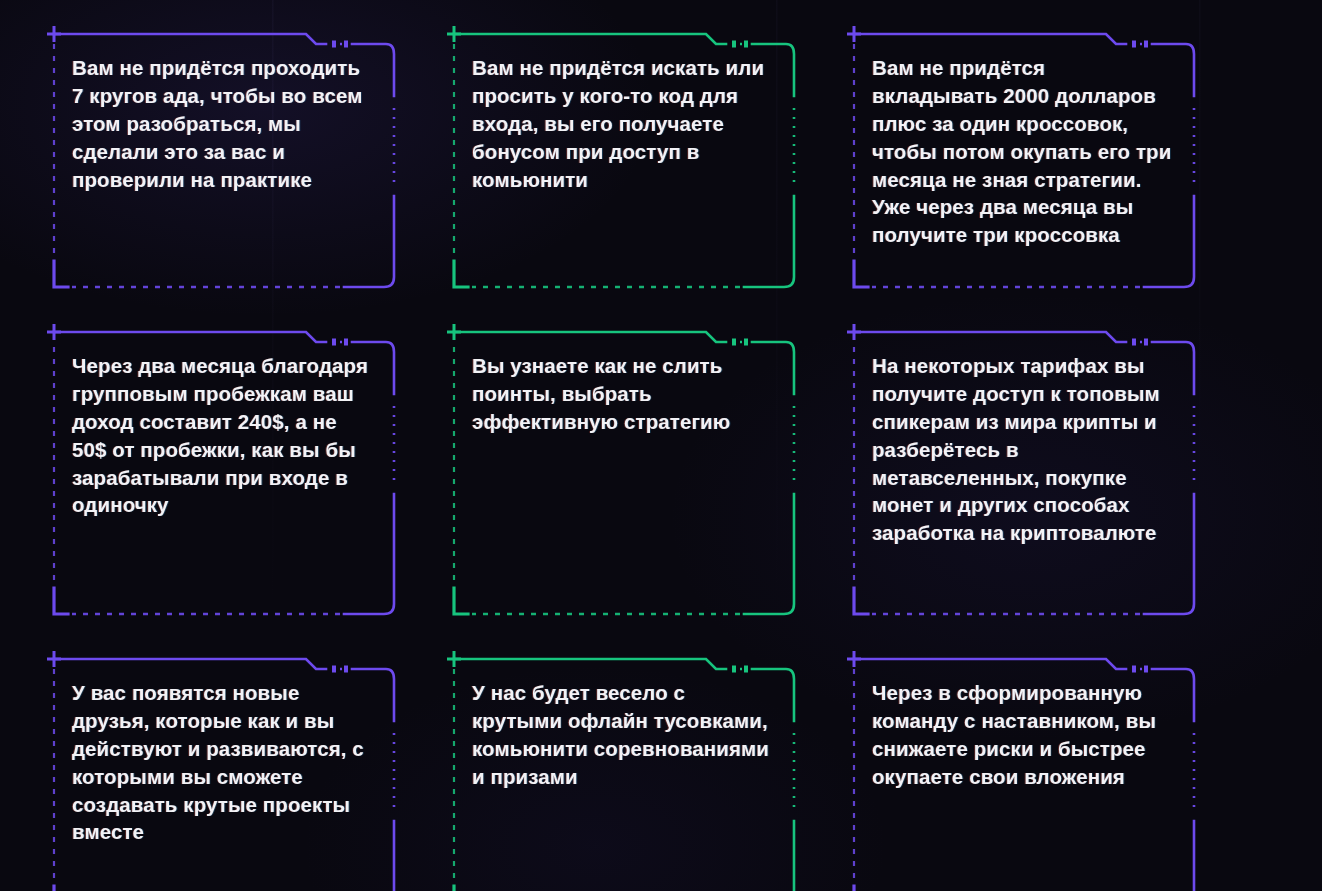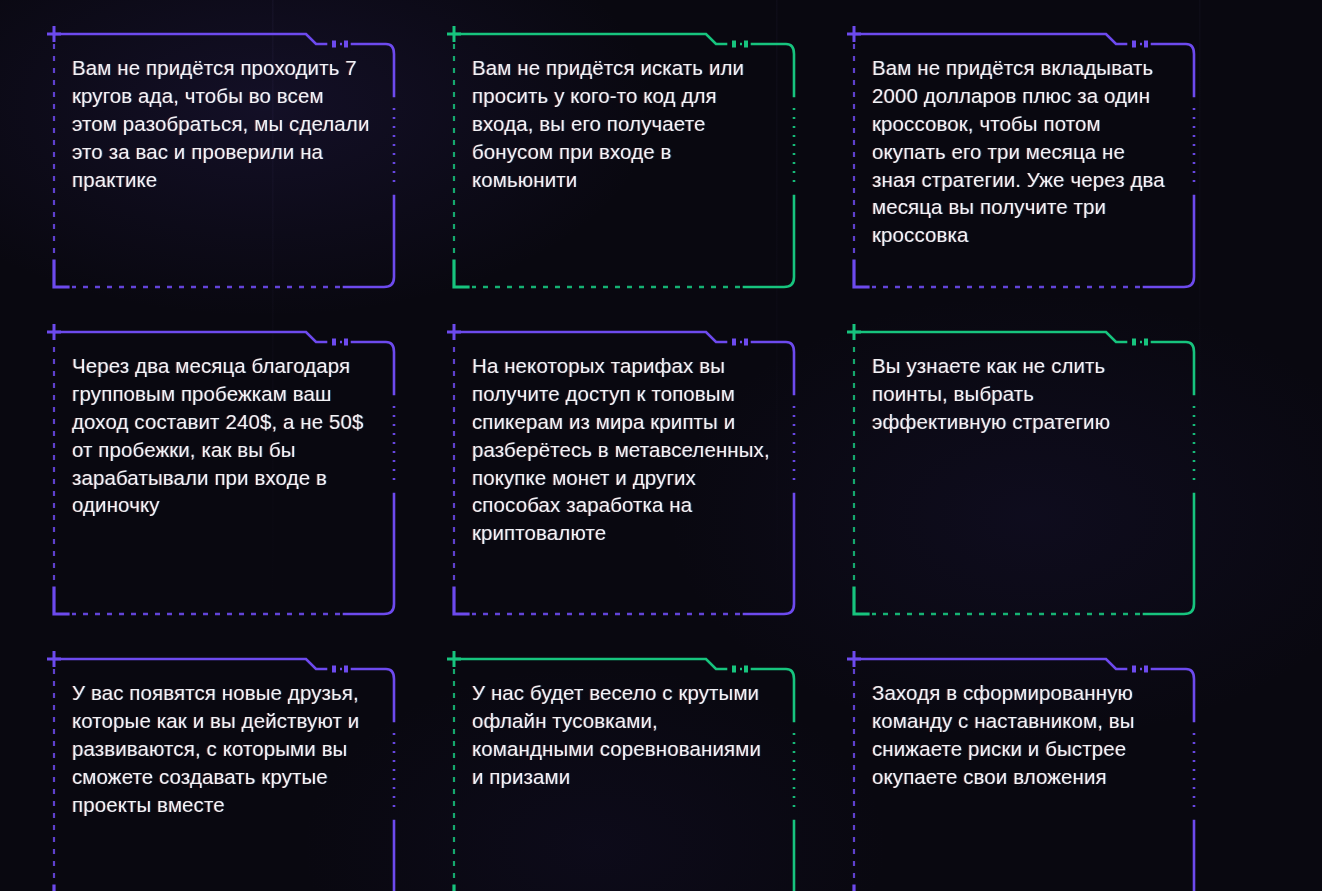--- a/index.html
+++ b/index.html
@@ -64,20 +64,21 @@
 
   .card-text {
     position: relative;
     z-index: 3;
     color: #f2f2f6;
     font-size: 20.5px;
     line-height: 1.36;
     letter-spacing: 0.1px;
     white-space: pre-line;
     text-shadow: -0.9px 0 0 rgba(255,110,90,0.30), 0.9px 0 0 rgba(70,190,255,0.26);
+    font-weight: bold;
   }
 
   
   .frame {
     position: absolute;
     inset: 0;
     z-index: 1;
     overflow: visible;
   }
 
@@ -129,21 +130,21 @@
         <path d="M 308 22 L 342 22 Q 350 22 350 32 L 350 74" fill="none" stroke="#17c47e" stroke-width="2.6" stroke-linecap="square"></path>
         <path d="M 350 86 L 350 162" fill="none" stroke="#17c47e" stroke-width="2.6" stroke-dasharray="2 7" stroke-linecap="butt" opacity="0.95"></path>
         <path d="M 350 174 L 350 255 Q 350 265 340 265 L 300 265" fill="none" stroke="#17c47e" stroke-width="2.6" stroke-linecap="square"></path>
         <path d="M 296 265 L 28 265" fill="none" stroke="#17c47e" stroke-width="2.4" stroke-dasharray="5 7" stroke-linecap="butt" opacity="0.9"></path>
         <path d="M 24 265 L 10 265 L 10 239" fill="none" stroke="#17c47e" stroke-width="3.2" stroke-linecap="square"></path>
         <path d="M 10 231 L 10 20" fill="none" stroke="#17c47e" stroke-width="2.2" stroke-dasharray="5 7" stroke-linecap="butt" opacity="0.85"></path>
         <path d="M 10 4 L 10 20" fill="none" stroke="#17c47e" stroke-width="3" stroke-linecap="butt"></path>
         <path d="M 3 12 L 17 12" fill="none" stroke="#17c47e" stroke-width="3" stroke-linecap="butt"></path>
       </svg>
     <div class="card-inner">
-      <div class="card-text">Вам не придётся искать или просить у кого-то код для входа, вы его получаете бонусом при входе в комьюнити</div>
+      <div class="card-text">Вам не придётся искать или просить у кого-то код для входа, вы его получаете бонусом при доступ в комьюнити</div>
     </div>
   </div>
 
   <div class="card">
     <svg class="frame" viewBox="0 0 358 273" preserveAspectRatio="none">
         <path d="M 10 12 L 262 12 L 272 22 L 282 22" fill="none" stroke="#6d4aee" stroke-width="2.6" stroke-linecap="square"></path>
         <path d="M 288 22 L 292 22" fill="none" stroke="#6d4aee" stroke-width="7" stroke-linecap="butt"></path>
         <path d="M 300 22 L 304 22" fill="none" stroke="#6d4aee" stroke-width="7" stroke-linecap="butt"></path>
         <path d="M 296 22 L 298 22" fill="none" stroke="#6d4aee" stroke-width="2.6"></path>
         <path d="M 308 22 L 342 22 Q 350 22 350 32 L 350 74" fill="none" stroke="#6d4aee" stroke-width="2.6" stroke-linecap="square"></path>
@@ -170,40 +171,20 @@
         <path d="M 350 86 L 350 162" fill="none" stroke="#6d4aee" stroke-width="2.6" stroke-dasharray="2 7" stroke-linecap="butt" opacity="0.95"></path>
         <path d="M 350 174 L 350 284 Q 350 294 340 294 L 300 294" fill="none" stroke="#6d4aee" stroke-width="2.6" stroke-linecap="square"></path>
         <path d="M 296 294 L 28 294" fill="none" stroke="#6d4aee" stroke-width="2.4" stroke-dasharray="5 7" stroke-linecap="butt" opacity="0.9"></path>
         <path d="M 24 294 L 10 294 L 10 268" fill="none" stroke="#6d4aee" stroke-width="3.2" stroke-linecap="square"></path>
         <path d="M 10 260 L 10 20" fill="none" stroke="#6d4aee" stroke-width="2.2" stroke-dasharray="5 7" stroke-linecap="butt" opacity="0.85"></path>
         <path d="M 10 4 L 10 20" fill="none" stroke="#6d4aee" stroke-width="3" stroke-linecap="butt"></path>
         <path d="M 3 12 L 17 12" fill="none" stroke="#6d4aee" stroke-width="3" stroke-linecap="butt"></path>
       </svg>
     <div class="card-inner">
       <div class="card-text">Через два месяца благодаря групповым пробежкам ваш доход составит 240$, а не 50$ от пробежки, как вы бы зарабатывали при входе в одиночку</div>
-    </div>
-  </div>
-
-  <div class="card">
-    <svg class="frame" viewBox="0 0 358 302" preserveAspectRatio="none">
-        <path d="M 10 12 L 262 12 L 272 22 L 282 22" fill="none" stroke="#6d4aee" stroke-width="2.6" stroke-linecap="square"></path>
-        <path d="M 288 22 L 292 22" fill="none" stroke="#6d4aee" stroke-width="7" stroke-linecap="butt"></path>
-        <path d="M 300 22 L 304 22" fill="none" stroke="#6d4aee" stroke-width="7" stroke-linecap="butt"></path>
-        <path d="M 296 22 L 298 22" fill="none" stroke="#6d4aee" stroke-width="2.6"></path>
-        <path d="M 308 22 L 342 22 Q 350 22 350 32 L 350 74" fill="none" stroke="#6d4aee" stroke-width="2.6" stroke-linecap="square"></path>
-        <path d="M 350 86 L 350 162" fill="none" stroke="#6d4aee" stroke-width="2.6" stroke-dasharray="2 7" stroke-linecap="butt" opacity="0.95"></path>
-        <path d="M 350 174 L 350 284 Q 350 294 340 294 L 300 294" fill="none" stroke="#6d4aee" stroke-width="2.6" stroke-linecap="square"></path>
-        <path d="M 296 294 L 28 294" fill="none" stroke="#6d4aee" stroke-width="2.4" stroke-dasharray="5 7" stroke-linecap="butt" opacity="0.9"></path>
-        <path d="M 24 294 L 10 294 L 10 268" fill="none" stroke="#6d4aee" stroke-width="3.2" stroke-linecap="square"></path>
-        <path d="M 10 260 L 10 20" fill="none" stroke="#6d4aee" stroke-width="2.2" stroke-dasharray="5 7" stroke-linecap="butt" opacity="0.85"></path>
-        <path d="M 10 4 L 10 20" fill="none" stroke="#6d4aee" stroke-width="3" stroke-linecap="butt"></path>
-        <path d="M 3 12 L 17 12" fill="none" stroke="#6d4aee" stroke-width="3" stroke-linecap="butt"></path>
-      </svg>
-    <div class="card-inner">
-      <div class="card-text">На некоторых тарифах вы получите доступ к топовым спикерам из мира крипты и разберётесь в метавселенных, покупке монет и других способах заработка на криптовалюте</div>
     </div>
   </div>
 
   <div class="card">
     <svg class="frame" viewBox="0 0 358 302" preserveAspectRatio="none">
         <path d="M 10 12 L 262 12 L 272 22 L 282 22" fill="none" stroke="#17c47e" stroke-width="2.6" stroke-linecap="square"></path>
         <path d="M 288 22 L 292 22" fill="none" stroke="#17c47e" stroke-width="7" stroke-linecap="butt"></path>
         <path d="M 300 22 L 304 22" fill="none" stroke="#17c47e" stroke-width="7" stroke-linecap="butt"></path>
         <path d="M 296 22 L 298 22" fill="none" stroke="#17c47e" stroke-width="2.6"></path>
         <path d="M 308 22 L 342 22 Q 350 22 350 32 L 350 74" fill="none" stroke="#17c47e" stroke-width="2.6" stroke-linecap="square"></path>
@@ -214,20 +195,40 @@
         <path d="M 10 260 L 10 20" fill="none" stroke="#17c47e" stroke-width="2.2" stroke-dasharray="5 7" stroke-linecap="butt" opacity="0.85"></path>
         <path d="M 10 4 L 10 20" fill="none" stroke="#17c47e" stroke-width="3" stroke-linecap="butt"></path>
         <path d="M 3 12 L 17 12" fill="none" stroke="#17c47e" stroke-width="3" stroke-linecap="butt"></path>
       </svg>
     <div class="card-inner">
       <div class="card-text">Вы узнаете как не слить поинты, выбрать эффективную стратегию</div>
     </div>
   </div>
 
   <div class="card">
+    <svg class="frame" viewBox="0 0 358 302" preserveAspectRatio="none">
+        <path d="M 10 12 L 262 12 L 272 22 L 282 22" fill="none" stroke="#6d4aee" stroke-width="2.6" stroke-linecap="square"></path>
+        <path d="M 288 22 L 292 22" fill="none" stroke="#6d4aee" stroke-width="7" stroke-linecap="butt"></path>
+        <path d="M 300 22 L 304 22" fill="none" stroke="#6d4aee" stroke-width="7" stroke-linecap="butt"></path>
+        <path d="M 296 22 L 298 22" fill="none" stroke="#6d4aee" stroke-width="2.6"></path>
+        <path d="M 308 22 L 342 22 Q 350 22 350 32 L 350 74" fill="none" stroke="#6d4aee" stroke-width="2.6" stroke-linecap="square"></path>
+        <path d="M 350 86 L 350 162" fill="none" stroke="#6d4aee" stroke-width="2.6" stroke-dasharray="2 7" stroke-linecap="butt" opacity="0.95"></path>
+        <path d="M 350 174 L 350 284 Q 350 294 340 294 L 300 294" fill="none" stroke="#6d4aee" stroke-width="2.6" stroke-linecap="square"></path>
+        <path d="M 296 294 L 28 294" fill="none" stroke="#6d4aee" stroke-width="2.4" stroke-dasharray="5 7" stroke-linecap="butt" opacity="0.9"></path>
+        <path d="M 24 294 L 10 294 L 10 268" fill="none" stroke="#6d4aee" stroke-width="3.2" stroke-linecap="square"></path>
+        <path d="M 10 260 L 10 20" fill="none" stroke="#6d4aee" stroke-width="2.2" stroke-dasharray="5 7" stroke-linecap="butt" opacity="0.85"></path>
+        <path d="M 10 4 L 10 20" fill="none" stroke="#6d4aee" stroke-width="3" stroke-linecap="butt"></path>
+        <path d="M 3 12 L 17 12" fill="none" stroke="#6d4aee" stroke-width="3" stroke-linecap="butt"></path>
+      </svg>
+    <div class="card-inner">
+      <div class="card-text">На некоторых тарифах вы получите доступ к топовым спикерам из мира крипты и разберётесь в метавселенных, покупке монет и других способах заработка на криптовалюте</div>
+    </div>
+  </div>
+
+  <div class="card">
     <svg class="frame" viewBox="0 0 358 273" preserveAspectRatio="none">
         <path d="M 10 12 L 262 12 L 272 22 L 282 22" fill="none" stroke="#6d4aee" stroke-width="2.6" stroke-linecap="square"></path>
         <path d="M 288 22 L 292 22" fill="none" stroke="#6d4aee" stroke-width="7" stroke-linecap="butt"></path>
         <path d="M 300 22 L 304 22" fill="none" stroke="#6d4aee" stroke-width="7" stroke-linecap="butt"></path>
         <path d="M 296 22 L 298 22" fill="none" stroke="#6d4aee" stroke-width="2.6"></path>
         <path d="M 308 22 L 342 22 Q 350 22 350 32 L 350 74" fill="none" stroke="#6d4aee" stroke-width="2.6" stroke-linecap="square"></path>
         <path d="M 350 86 L 350 162" fill="none" stroke="#6d4aee" stroke-width="2.6" stroke-dasharray="2 7" stroke-linecap="butt" opacity="0.95"></path>
         <path d="M 350 174 L 350 255 Q 350 265 340 265 L 300 265" fill="none" stroke="#6d4aee" stroke-width="2.6" stroke-linecap="square"></path>
         <path d="M 296 265 L 28 265" fill="none" stroke="#6d4aee" stroke-width="2.4" stroke-dasharray="5 7" stroke-linecap="butt" opacity="0.9"></path>
         <path d="M 24 265 L 10 265 L 10 239" fill="none" stroke="#6d4aee" stroke-width="3.2" stroke-linecap="square"></path>
@@ -249,41 +250,41 @@
         <path d="M 308 22 L 342 22 Q 350 22 350 32 L 350 74" fill="none" stroke="#17c47e" stroke-width="2.6" stroke-linecap="square"></path>
         <path d="M 350 86 L 350 162" fill="none" stroke="#17c47e" stroke-width="2.6" stroke-dasharray="2 7" stroke-linecap="butt" opacity="0.95"></path>
         <path d="M 350 174 L 350 255 Q 350 265 340 265 L 300 265" fill="none" stroke="#17c47e" stroke-width="2.6" stroke-linecap="square"></path>
         <path d="M 296 265 L 28 265" fill="none" stroke="#17c47e" stroke-width="2.4" stroke-dasharray="5 7" stroke-linecap="butt" opacity="0.9"></path>
         <path d="M 24 265 L 10 265 L 10 239" fill="none" stroke="#17c47e" stroke-width="3.2" stroke-linecap="square"></path>
         <path d="M 10 231 L 10 20" fill="none" stroke="#17c47e" stroke-width="2.2" stroke-dasharray="5 7" stroke-linecap="butt" opacity="0.85"></path>
         <path d="M 10 4 L 10 20" fill="none" stroke="#17c47e" stroke-width="3" stroke-linecap="butt"></path>
         <path d="M 3 12 L 17 12" fill="none" stroke="#17c47e" stroke-width="3" stroke-linecap="butt"></path>
       </svg>
     <div class="card-inner">
-      <div class="card-text">У нас будет весело с крутыми офлайн тусовками, командными соревнованиями и призами</div>
-    </div>
-  </div>
-
-  <div class="card">
-    <svg class="frame" viewBox="0 0 358 273" preserveAspectRatio="none">
-        <path d="M 10 12 L 262 12 L 272 22 L 282 22" fill="none" stroke="#6d4aee" stroke-width="2.6" stroke-linecap="square"></path>
-        <path d="M 288 22 L 292 22" fill="none" stroke="#6d4aee" stroke-width="7" stroke-linecap="butt"></path>
-        <path d="M 300 22 L 304 22" fill="none" stroke="#6d4aee" stroke-width="7" stroke-linecap="butt"></path>
-        <path d="M 296 22 L 298 22" fill="none" stroke="#6d4aee" stroke-width="2.6"></path>
-        <path d="M 308 22 L 342 22 Q 350 22 350 32 L 350 74" fill="none" stroke="#6d4aee" stroke-width="2.6" stroke-linecap="square"></path>
-        <path d="M 350 86 L 350 162" fill="none" stroke="#6d4aee" stroke-width="2.6" stroke-dasharray="2 7" stroke-linecap="butt" opacity="0.95"></path>
-        <path d="M 350 174 L 350 255 Q 350 265 340 265 L 300 265" fill="none" stroke="#6d4aee" stroke-width="2.6" stroke-linecap="square"></path>
-        <path d="M 296 265 L 28 265" fill="none" stroke="#6d4aee" stroke-width="2.4" stroke-dasharray="5 7" stroke-linecap="butt" opacity="0.9"></path>
-        <path d="M 24 265 L 10 265 L 10 239" fill="none" stroke="#6d4aee" stroke-width="3.2" stroke-linecap="square"></path>
-        <path d="M 10 231 L 10 20" fill="none" stroke="#6d4aee" stroke-width="2.2" stroke-dasharray="5 7" stroke-linecap="butt" opacity="0.85"></path>
-        <path d="M 10 4 L 10 20" fill="none" stroke="#6d4aee" stroke-width="3" stroke-linecap="butt"></path>
-        <path d="M 3 12 L 17 12" fill="none" stroke="#6d4aee" stroke-width="3" stroke-linecap="butt"></path>
-      </svg>
-    <div class="card-inner">
-      <div class="card-text">Заходя в сформированную команду с наставником, вы снижаете риски и быстрее окупаете свои вложения</div>
+      <div class="card-text">У нас будет весело с крутыми офлайн тусовками, комьюнити соревнованиями и призами</div>
+    </div>
+  </div>
+
+  <div class="card">
+    <svg class="frame" viewBox="0 0 358 273" preserveAspectRatio="none">
+        <path d="M 10 12 L 262 12 L 272 22 L 282 22" fill="none" stroke="#6d4aee" stroke-width="2.6" stroke-linecap="square"></path>
+        <path d="M 288 22 L 292 22" fill="none" stroke="#6d4aee" stroke-width="7" stroke-linecap="butt"></path>
+        <path d="M 300 22 L 304 22" fill="none" stroke="#6d4aee" stroke-width="7" stroke-linecap="butt"></path>
+        <path d="M 296 22 L 298 22" fill="none" stroke="#6d4aee" stroke-width="2.6"></path>
+        <path d="M 308 22 L 342 22 Q 350 22 350 32 L 350 74" fill="none" stroke="#6d4aee" stroke-width="2.6" stroke-linecap="square"></path>
+        <path d="M 350 86 L 350 162" fill="none" stroke="#6d4aee" stroke-width="2.6" stroke-dasharray="2 7" stroke-linecap="butt" opacity="0.95"></path>
+        <path d="M 350 174 L 350 255 Q 350 265 340 265 L 300 265" fill="none" stroke="#6d4aee" stroke-width="2.6" stroke-linecap="square"></path>
+        <path d="M 296 265 L 28 265" fill="none" stroke="#6d4aee" stroke-width="2.4" stroke-dasharray="5 7" stroke-linecap="butt" opacity="0.9"></path>
+        <path d="M 24 265 L 10 265 L 10 239" fill="none" stroke="#6d4aee" stroke-width="3.2" stroke-linecap="square"></path>
+        <path d="M 10 231 L 10 20" fill="none" stroke="#6d4aee" stroke-width="2.2" stroke-dasharray="5 7" stroke-linecap="butt" opacity="0.85"></path>
+        <path d="M 10 4 L 10 20" fill="none" stroke="#6d4aee" stroke-width="3" stroke-linecap="butt"></path>
+        <path d="M 3 12 L 17 12" fill="none" stroke="#6d4aee" stroke-width="3" stroke-linecap="butt"></path>
+      </svg>
+    <div class="card-inner">
+      <div class="card-text">Через в сформированную команду с наставником, вы снижаете риски и быстрее окупаете свои вложения</div>
     </div>
   </div>
 
 </div>
 
 <div class="wordmark-col">
   
   
 </div>
 

